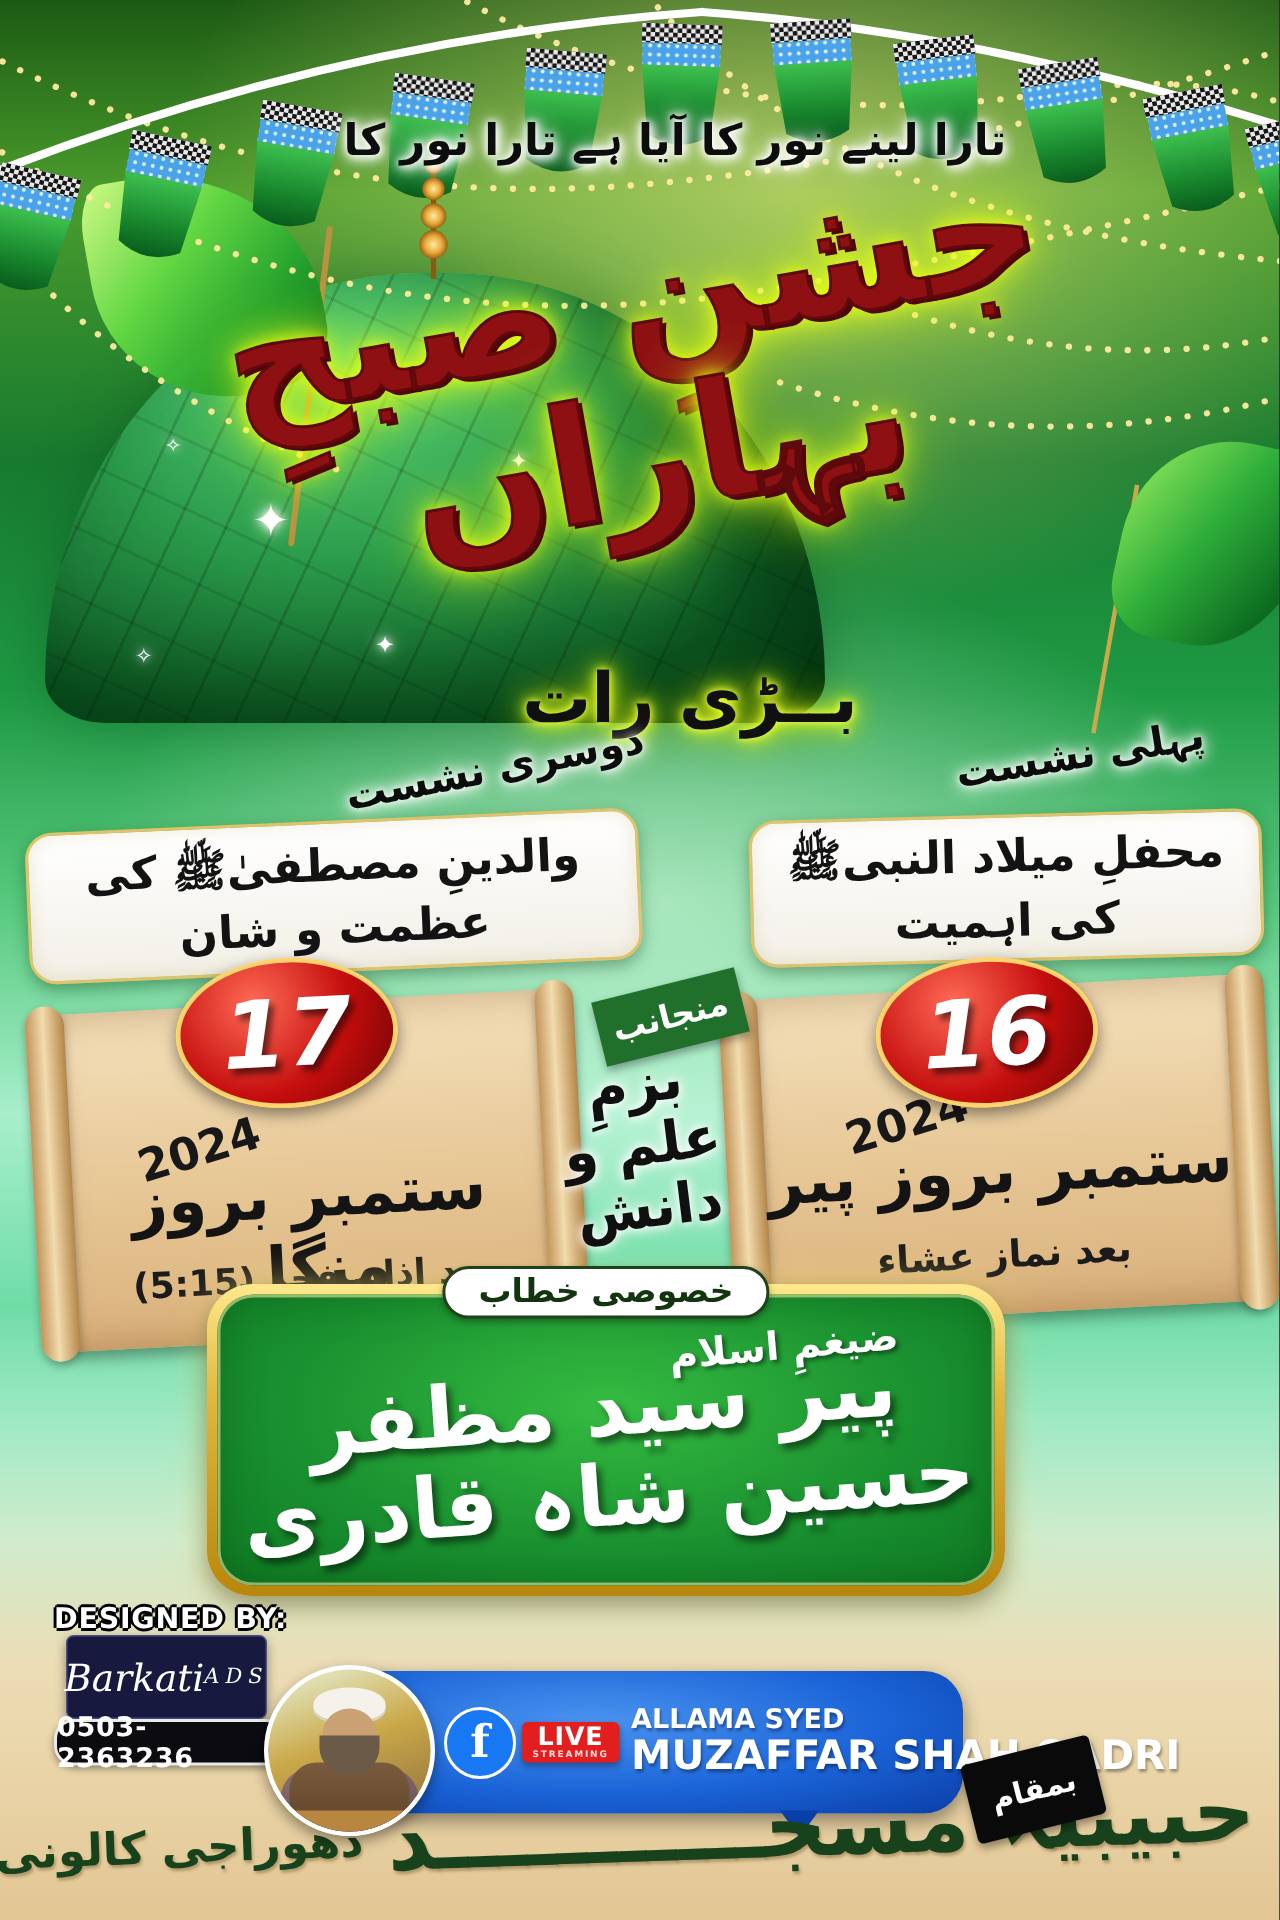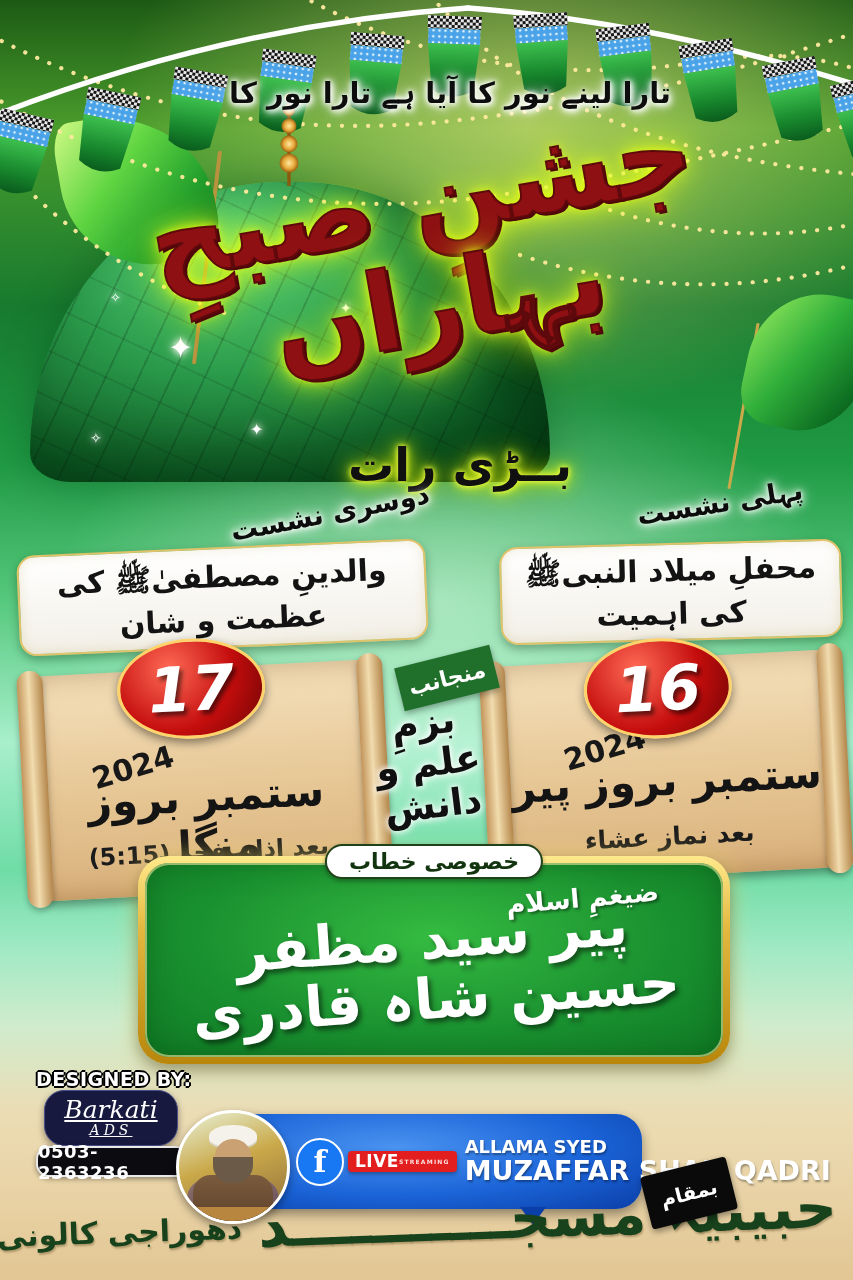--- a/index.html
+++ b/index.html
@@ -109,21 +109,21 @@
     left:398px;top:656px;width:98px;height:44px;background:#20702b;transform:rotate(-14deg);
     color:#fff;font-size:22px;font-weight:700;display:flex;align-items:center;justify-content:center;
     box-shadow:0 3px 6px rgba(0,0,0,.35);
   }
   .org-name{left:350px;top:702px;width:156px;text-align:center;transform:rotate(-7deg);
     font-size:37px;font-weight:800;color:#101010;line-height:1.12;
     text-shadow:0 0 6px #fff,0 0 10px #fff;}
 
   
   .gpanel-outer{
-    left:138px;top:856px;width:592px;height:208px;border-radius:30px;padding:7px;box-sizing:border-box;
+    left:138px;top:856px;width:532px;height:208px;border-radius:30px;padding:7px;box-sizing:border-box;
     background:linear-gradient(180deg,#ffe98c 0%,#e3b83f 35%,#b8860b 100%);
     box-shadow:0 6px 16px rgba(0,0,0,.35), 0 0 24px rgba(255,230,120,.6);
   }
   .gpanel{
     position:relative;width:100%;height:100%;border-radius:24px;
     background:radial-gradient(ellipse at 50% 38%, #35bb41 0%, #1a9130 58%, #0f7a24 100%);
     box-shadow:inset 0 0 0 2px rgba(255,240,170,.55), inset 0 0 30px rgba(0,60,10,.35);
   }
   .gpanel-pill{
     position:absolute;top:-19px;left:50%;transform:translateX(-50%);
@@ -135,23 +135,23 @@
     transform:rotate(-5deg);text-shadow:2px 2px 3px rgba(0,0,0,.45);}
   .gpanel-speaker{position:absolute;top:46px;left:12px;right:12px;text-align:center;transform:rotate(-4deg);
     color:#fff;font-size:56px;font-weight:800;line-height:1.08;
     text-shadow:3px 4px 5px rgba(0,0,0,.5);}
 
   
   .designed-label{left:36px;top:1068px;width:170px;text-align:left;font-size:19px;font-weight:800;color:#fff;
     letter-spacing:.5px;
     text-shadow:-2px 0 0 #000,2px 0 0 #000,0 -2px 0 #000,0 2px 0 #000,1px 1px 0 #000,-1px -1px 0 #000;}
   .brand-box{
-    left:44px;top:1090px;width:132px;height:54px;border-radius:20px;background:#171a3e;
-    border:1px solid #4a4f8a;display:flex;flex-direction:column;align-items:center;justify-content:center;
-    color:#fff;box-shadow:0 3px 7px rgba(0,0,0,.4);text-decoration:underline;
+    left:44px;top:1090px;width:132px;height:54px;border-radius:5px;background:#171a3e;
+    border:1px solid #4a4f8a;display:flex;align-items:center;justify-content:center;
+    color:#fff;box-shadow:0 3px 7px rgba(0,0,0,.4);
   }
   .brand-name{font-family:"DejaVu Serif",serif;font-style:italic;font-size:25px;line-height:1;}
   .brand-sub{font-family:"DejaVu Serif",serif;font-style:italic;font-size:14px;letter-spacing:4px;line-height:1.2;}
   .phone-box{
     left:36px;top:1146px;width:150px;height:27px;border-radius:13px;background:#0b0b10;
     border:2px solid #e9e9e9;color:#fff;font-size:18px;font-weight:800;letter-spacing:.5px;
     display:flex;align-items:center;justify-content:center;box-shadow:0 2px 5px rgba(0,0,0,.4);
   }
 
   
@@ -161,21 +161,21 @@
     box-shadow:0 5px 12px rgba(0,0,0,.4);
     display:flex;align-items:center;padding-left:66px;box-sizing:border-box;gap:8px;
   }
   .live-bar::after{
     content:"";position:absolute;left:290px;bottom:-16px;
     border-left:13px solid transparent;border-right:13px solid transparent;border-top:18px solid #0b3fa8;
   }
   .fb-circle{width:44px;height:44px;border-radius:50%;background:#1877f2;border:2px solid #fff;
     display:flex;align-items:center;justify-content:center;flex:0 0 auto;
     color:#fff;font-size:30px;font-weight:800;font-family:"DejaVu Serif",serif;}
-  .live-badge{background:#e31e1e;border-radius:4px;padding:2px 7px;display:flex;flex-direction:row;
+  .live-badge{background:#e31e1e;border-radius:4px;padding:2px 7px;display:flex;flex-direction:column;
     align-items:center;line-height:1;margin-left:-4px;flex:0 0 auto;box-shadow:0 2px 4px rgba(0,0,0,.35);}
   .live-word{color:#fff;font-size:17px;font-weight:800;letter-spacing:.5px;}
   .streaming-word{color:#ffdede;font-size:6px;font-weight:700;letter-spacing:1.2px;}
   .live-name{color:#fff;font-weight:800;line-height:1.04;text-shadow:1px 2px 2px rgba(0,0,0,.35);white-space:nowrap;}
   .live-name .n1{font-size:18px;display:block;}
   .live-name .n2{font-size:27px;display:block;}
 
   
   .photo{
     left:176px;top:1110px;width:108px;height:108px;border-radius:50%;overflow:hidden;

